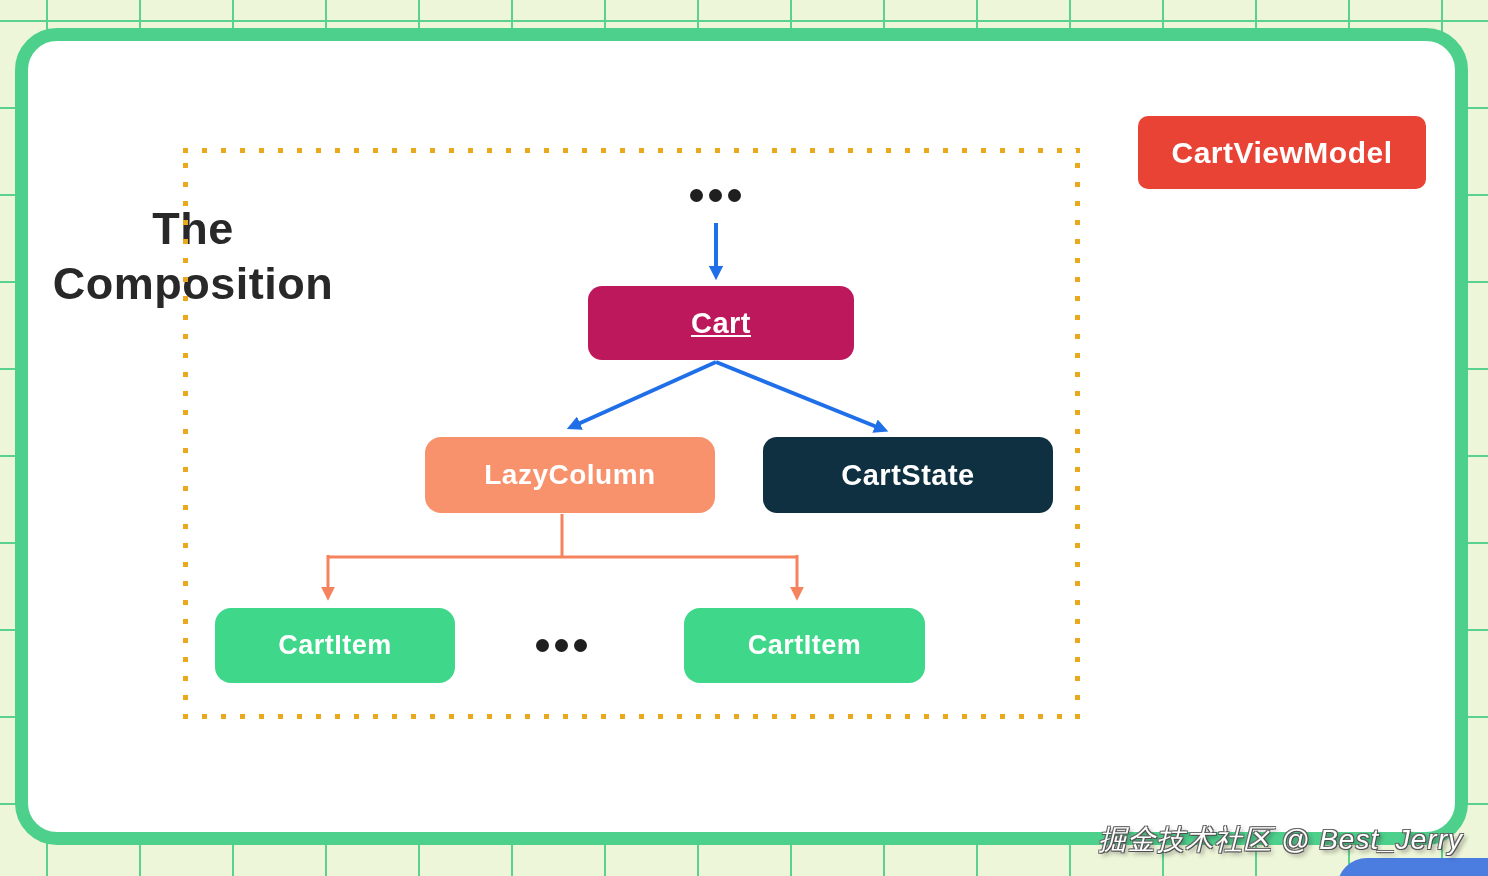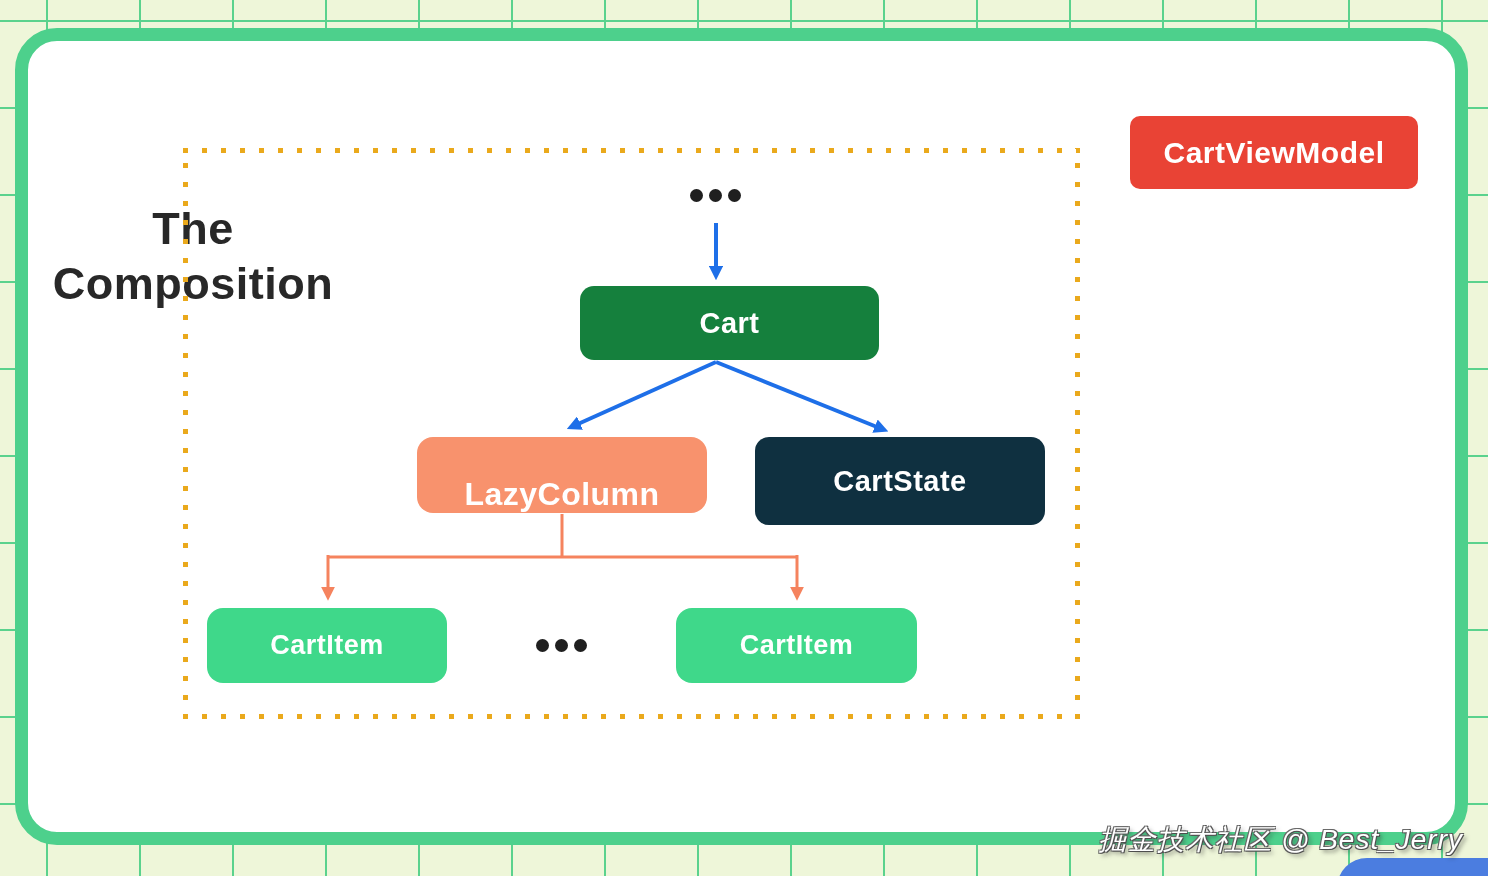--- a/index.html
+++ b/index.html
@@ -76,24 +76,25 @@
   .node {
     position: absolute;
     display: flex;
     align-items: center;
     justify-content: center;
     color: #ffffff;
     font-weight: bold;
     border-radius: 14px;
     letter-spacing: .5px;
     z-index: 5;
+    margin-left: 8px;
   }
-  .node-cart       { left: 580px;  top: 286px; width: 299px; height: 74px; background: #15803d; font-size: 29px; }
-  .node-lazycolumn { left: 417px;  top: 437px; width: 290px; height: 76px; background: #f8926d; font-size: 32px; border-radius: 16px; align-items: flex-end; }
-  .node-cartstate  { left: 755px;  top: 437px; width: 290px; height: 88px; background: #0f3040; font-size: 29px; }
+  .node-cart       { left: 580px;  top: 286px; width: 266px; height: 74px; background: #be185d; font-size: 29px; text-decoration: underline; }
+  .node-lazycolumn { left: 417px;  top: 437px; width: 290px; height: 76px; background: #f8926d; font-size: 28px; border-radius: 16px; }
+  .node-cartstate  { left: 755px;  top: 437px; width: 290px; height: 76px; background: #0f3040; font-size: 29px; }
   .node-cartitem-l { left: 207px;  top: 608px; width: 240px; height: 75px; background: #3fd88a; font-size: 27px; border-radius: 16px; }
   .node-cartitem-r { left: 676px;  top: 608px; width: 241px; height: 75px; background: #3fd88a; font-size: 27px; border-radius: 16px; }
   .node-viewmodel  { left: 1130px; top: 116px; width: 288px; height: 73px; background: #e94335; font-size: 30px; border-radius: 10px; }
 
   .dots {
     position: absolute;
     display: flex;
     gap: 6px;
     z-index: 5;
   }

